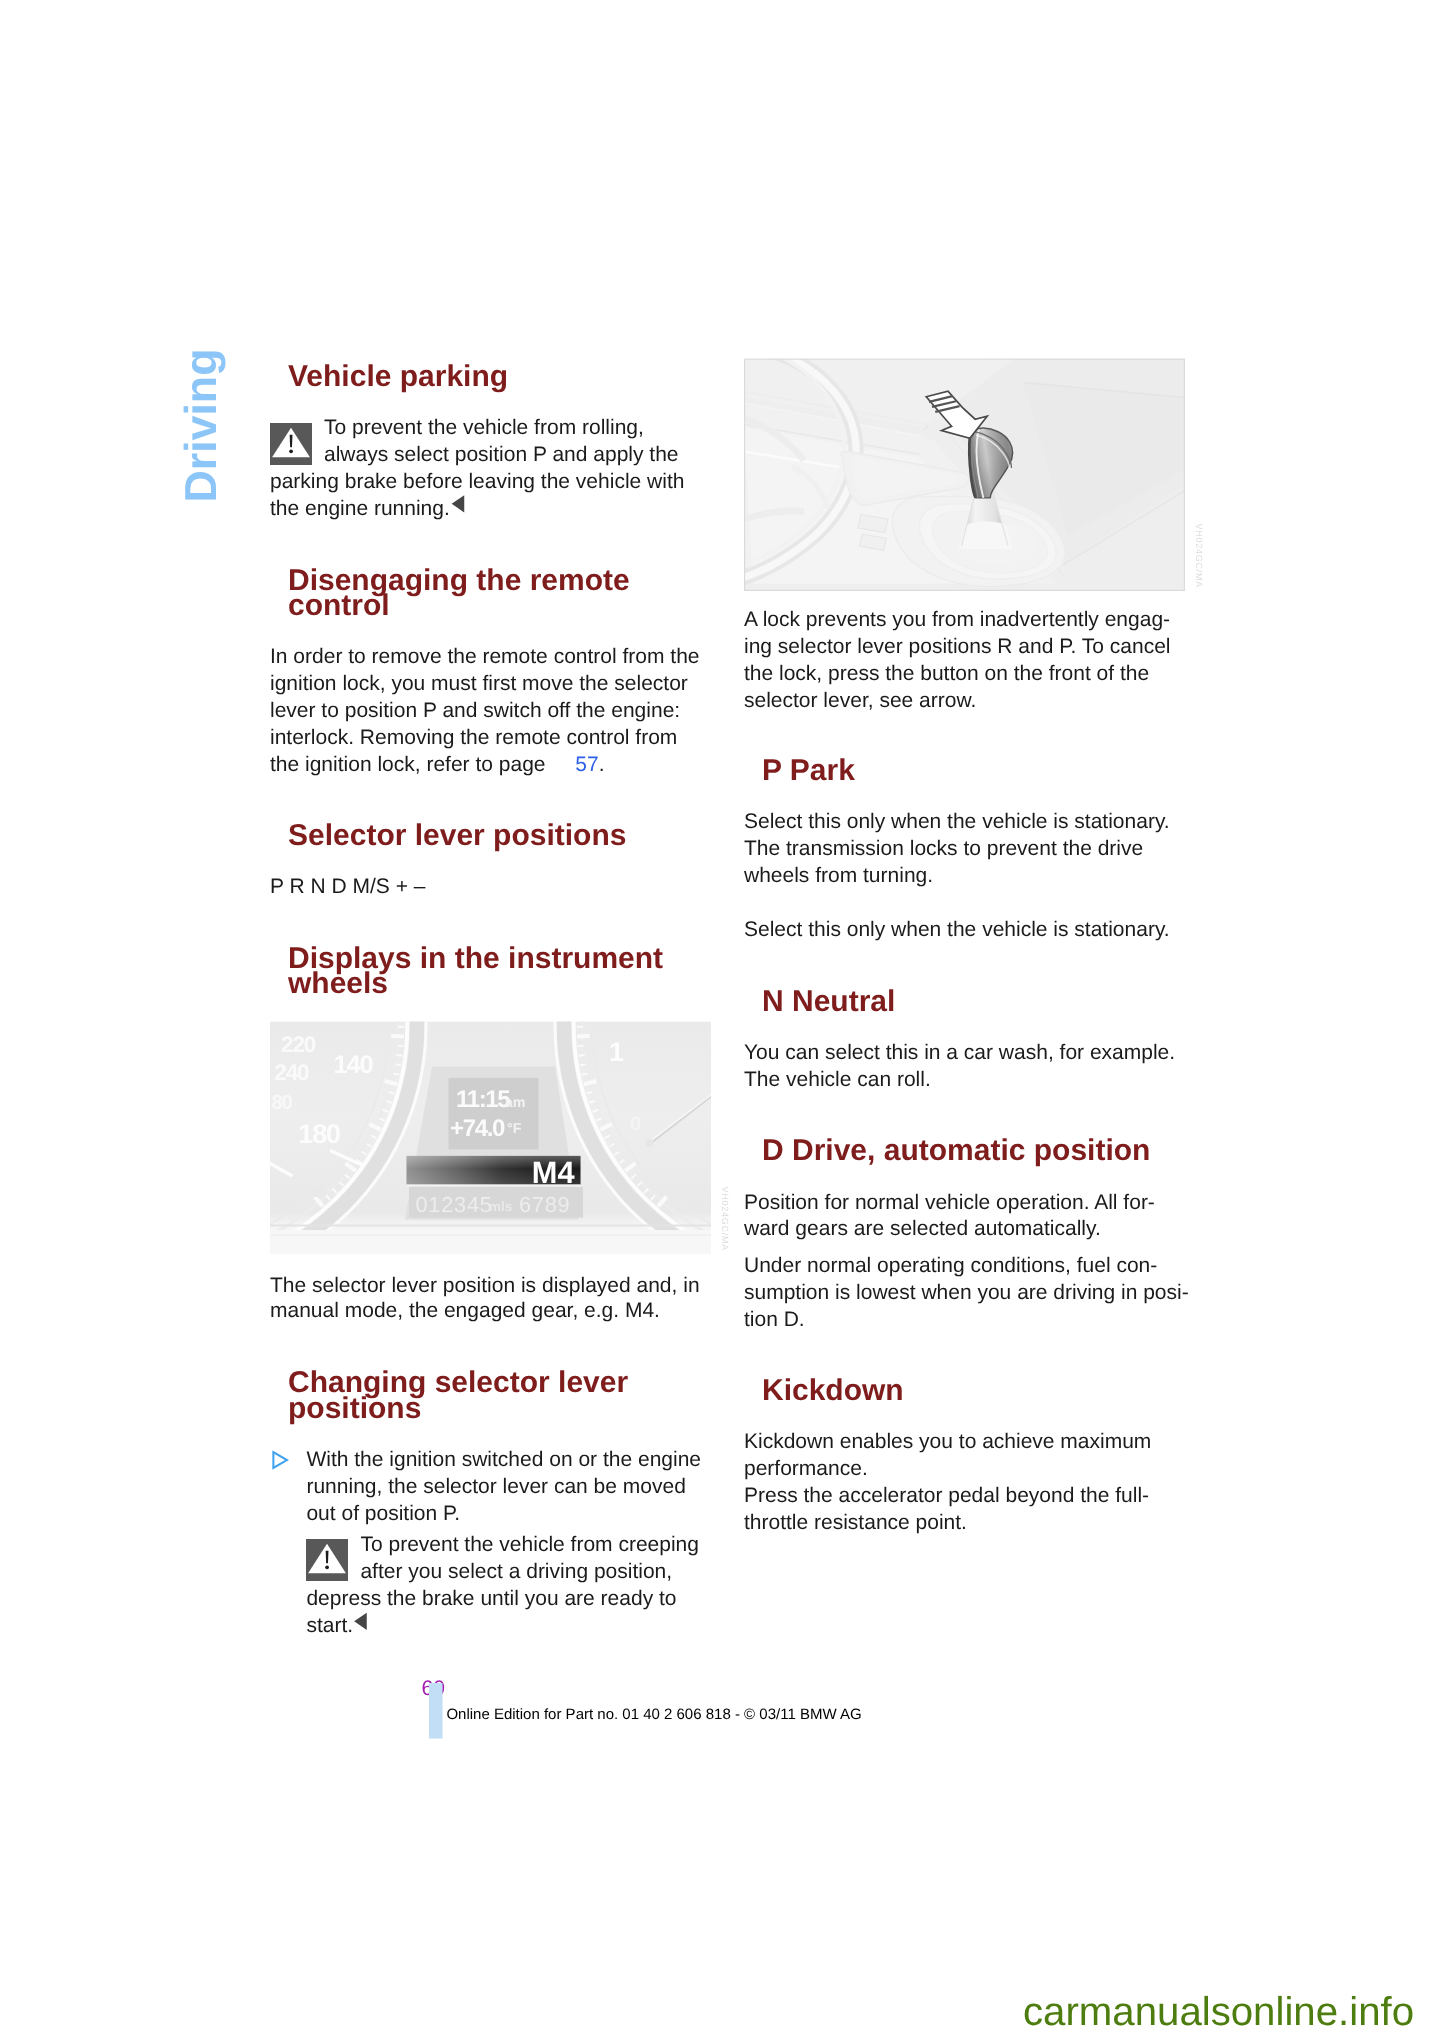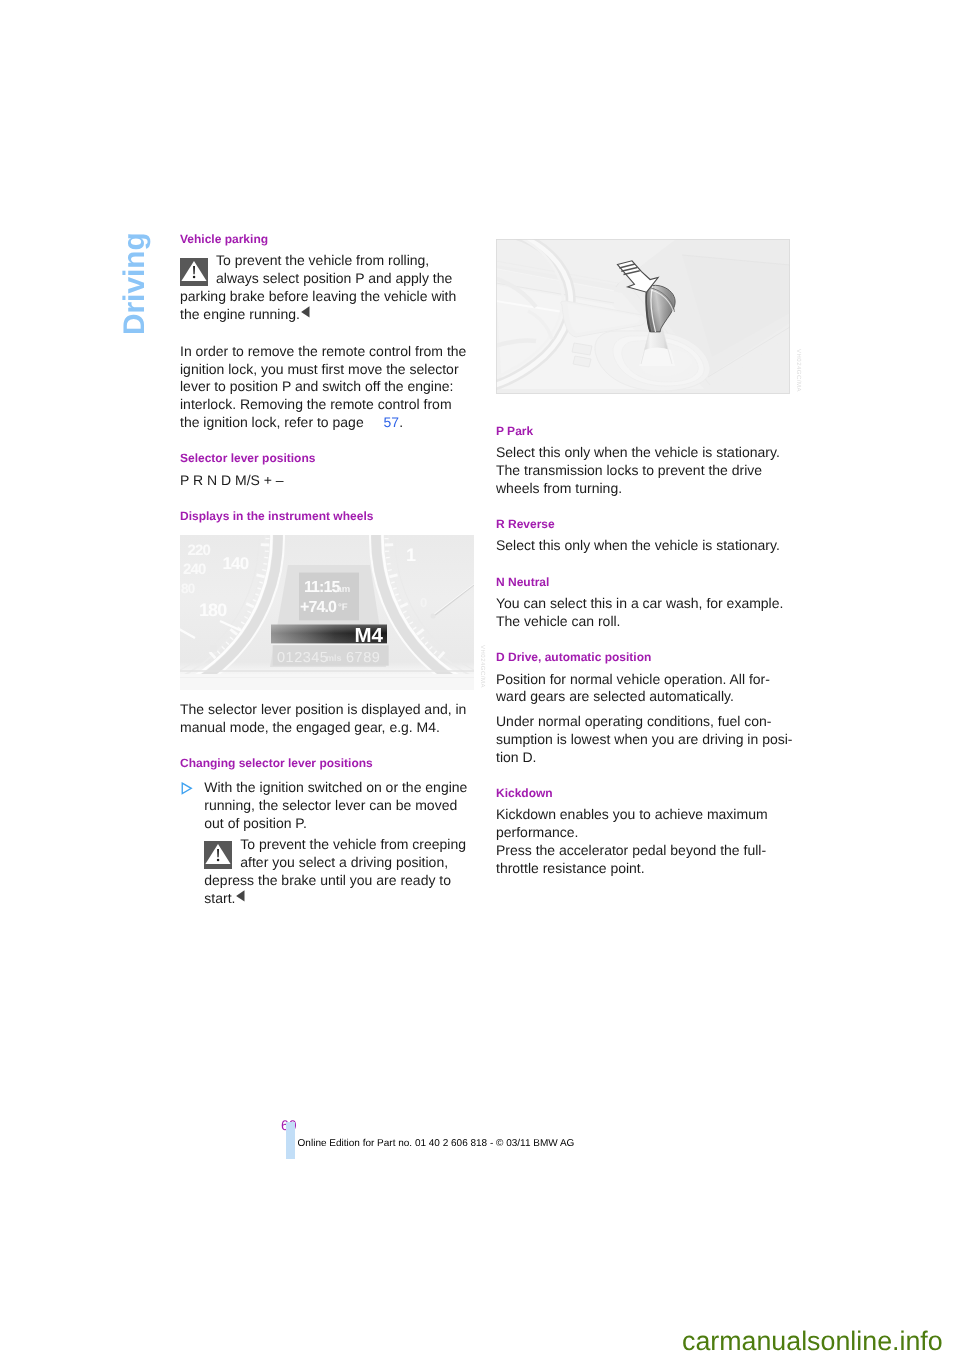--- a/index.html
+++ b/index.html
@@ -8,21 +8,21 @@
 
   .chapter-tab{position:absolute;left:120px;top:335px;
       transform:rotate(-90deg);transform-origin:left top;
       color:#8cc5f7;font-size:29.8px;font-weight:bold;
       white-space:nowrap;line-height:30px;}
 
   .col{position:absolute;width:291.3px;}
   .col-left{left:180px;top:230.8px;}
   .col-right{left:496px;top:230.8px;}
 
-  h2{margin:0;font-size:12px;font-weight:bold;color:#a21caf;line-height:17.27px;padding-bottom:4.0px;}
+  h2{margin:12px;font-size:20px;font-weight:bold;color:#7f1d1d;line-height:17.27px;padding-bottom:4.0px;}
   p{margin:0;font-size:14px;line-height:17.8px;color:#1b1b1b;white-space:nowrap;}
   .h-gap{height:18.6px;}
   .p-gap{height:6.8px;}
 
   .warn-icon{float:left;width:28px;height:28px;margin:5.5px 8px 0 0;}
   .bullet-row{display:flex;margin-top:2.9px;}
   .indent-block{margin-left:24.3px;width:267px;margin-top:3.2px;}
   .bullet{flex:0 0 24.3px;padding:0;}
   .bullet-txt{width:267px;}
   
@@ -57,20 +57,21 @@
           <path d="M14.0 3.1 L26.6 22.9 L1.4 22.9 Z" fill="#ffffff"></path>
           <path d="M13.1 7.9 h1.9 l-0.35 8.3 h-1.2 Z" fill="#1c1c1c"></path>
           <circle cx="14.05" cy="18.9" r="1.25" fill="#1c1c1c"></circle>
         </svg>
       </span><span>To prevent the vehicle from rolling,<br>always select position P and apply the<br>parking brake before leaving the vehicle with<br>the engine running.</span><span class="endmark"><svg viewBox="0 0 11 14" width="11" height="14">
             <path d="M1.1 6.9 L9.5 1.2 L9.5 12.6 Z" fill="#454545"></path>
           </svg></span>
     </p>
 
     <div class="h-gap"></div>
+    <h2>Disengaging the remote control</h2>
     <p><span>In order to remove the remote control from the<br>ignition lock, you must first move the selector<br>lever to position P and switch off the engine:<br>interlock. Removing the remote control from<br>the ignition lock, refer to page </span><span class="pagelink">57</span><span>.</span></p>
 
     <div class="h-gap"></div>
     <h2>Selector lever positions</h2>
     <p>P R N D M/S + –</p>
 
     <div class="h-gap"></div>
     <h2>Displays in the instrument wheels</h2>
     <div class="figure" id="fig-cluster">
       <svg width="294" height="155" viewBox="0 0 294 155">
@@ -341,27 +342,27 @@
             <path d="M123.3 28.9 L139.0 25.1" stroke="#555555" stroke-width="1.5" fill="none"></path>
             <path d="M125.3 32.2 L141.3 28.5" stroke="#555555" stroke-width="1.5" fill="none"></path>
             <path d="M127.5 35.6 L143.7 31.8" stroke="#555555" stroke-width="1.5" fill="none"></path>
           </g>
 
           <rect x="0.4" y="0.4" width="293.2" height="154.2" fill="none" stroke="#dadada" stroke-width="0.8"></rect>
         </g>
       </svg>
       <div class="fig-code">VH024GC/MA</div>
     </div>
+    <p>A lock prevents you from inadvertently engag-<br>ing selector lever positions R and P. To cancel<br>the lock, press the button on the front of the<br>selector lever, see arrow.</p>
 
     <div class="h-gap"></div>
     <h2>P Park</h2>
     <p>Select this only when the vehicle is stationary.<br>The transmission locks to prevent the drive<br>wheels from turning.</p>
 
     <div class="h-gap"></div>
-    <h2>R Reverse</h2>
     <p>Select this only when the vehicle is stationary.</p>
 
     <div class="h-gap"></div>
     <h2>N Neutral</h2>
     <p>You can select this in a car wash, for example.<br>The vehicle can roll.</p>
 
     <div class="h-gap"></div>
     <h2>D Drive, automatic position</h2>
     <p>Position for normal vehicle operation. All for-<br>ward gears are selected automatically.</p>
     <div class="p-gap"></div>

